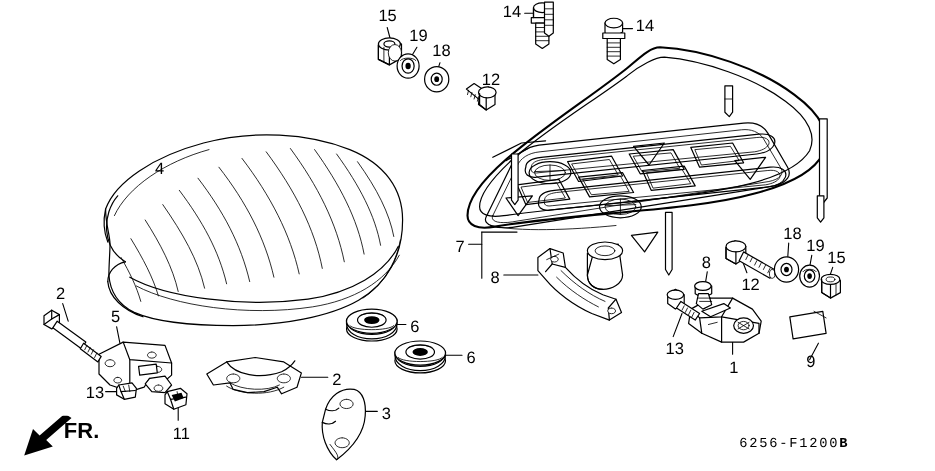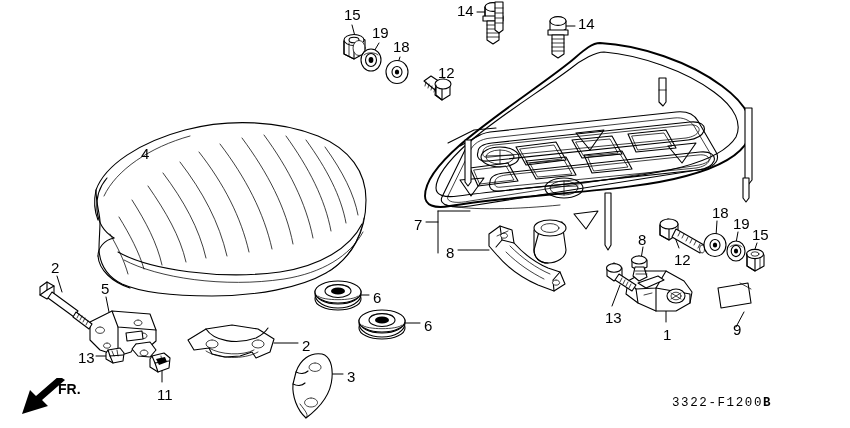--- a/index.html
+++ b/index.html
@@ -27,21 +27,21 @@
     font-size:12.5px;
     letter-spacing:1.6px;
     color:#000;
     white-space:nowrap;
   }
   #partno .suffix{font-weight:bold;letter-spacing:0;}
   #frlabel{
     position:absolute;
     font-family:"Liberation Sans", sans-serif;
     font-weight:bold;
-    font-size:14px;
+    font-size:20px;
     color:#000;
     white-space:nowrap;
   }
 </style>
 </head>
 <body>
 
 <div id="stage">
 
   <svg id="art" viewBox="0 0 850 428" xmlns="http://www.w3.org/2000/svg">
@@ -469,16 +469,16 @@
   <div class="callout" style="left:733px;top:216px">19</div>
   <div class="callout" style="left:752px;top:227px">15</div>
   <div class="callout" style="left:733px;top:322px">9</div>
 
   <div id="frlabel" style="left:58px;top:381px">FR.</div>
   <svg style="position:absolute;left:20px;top:378px;width:48px;height:40px" viewBox="0 0 48 40">
     <path d="M45 2 L22 22 L28 28 L2 36 L10 12 L16 18 L39 -2 Z" fill="#000"></path>
   </svg>
 
   <div id="partno" style="left:672px;top:396px">
-    <span>3322-F1200</span><span class="suffix">B</span>
+    <span>6256-F1200</span><span class="suffix">B</span>
   </div>
 
 </div>
 
 </body></html>

